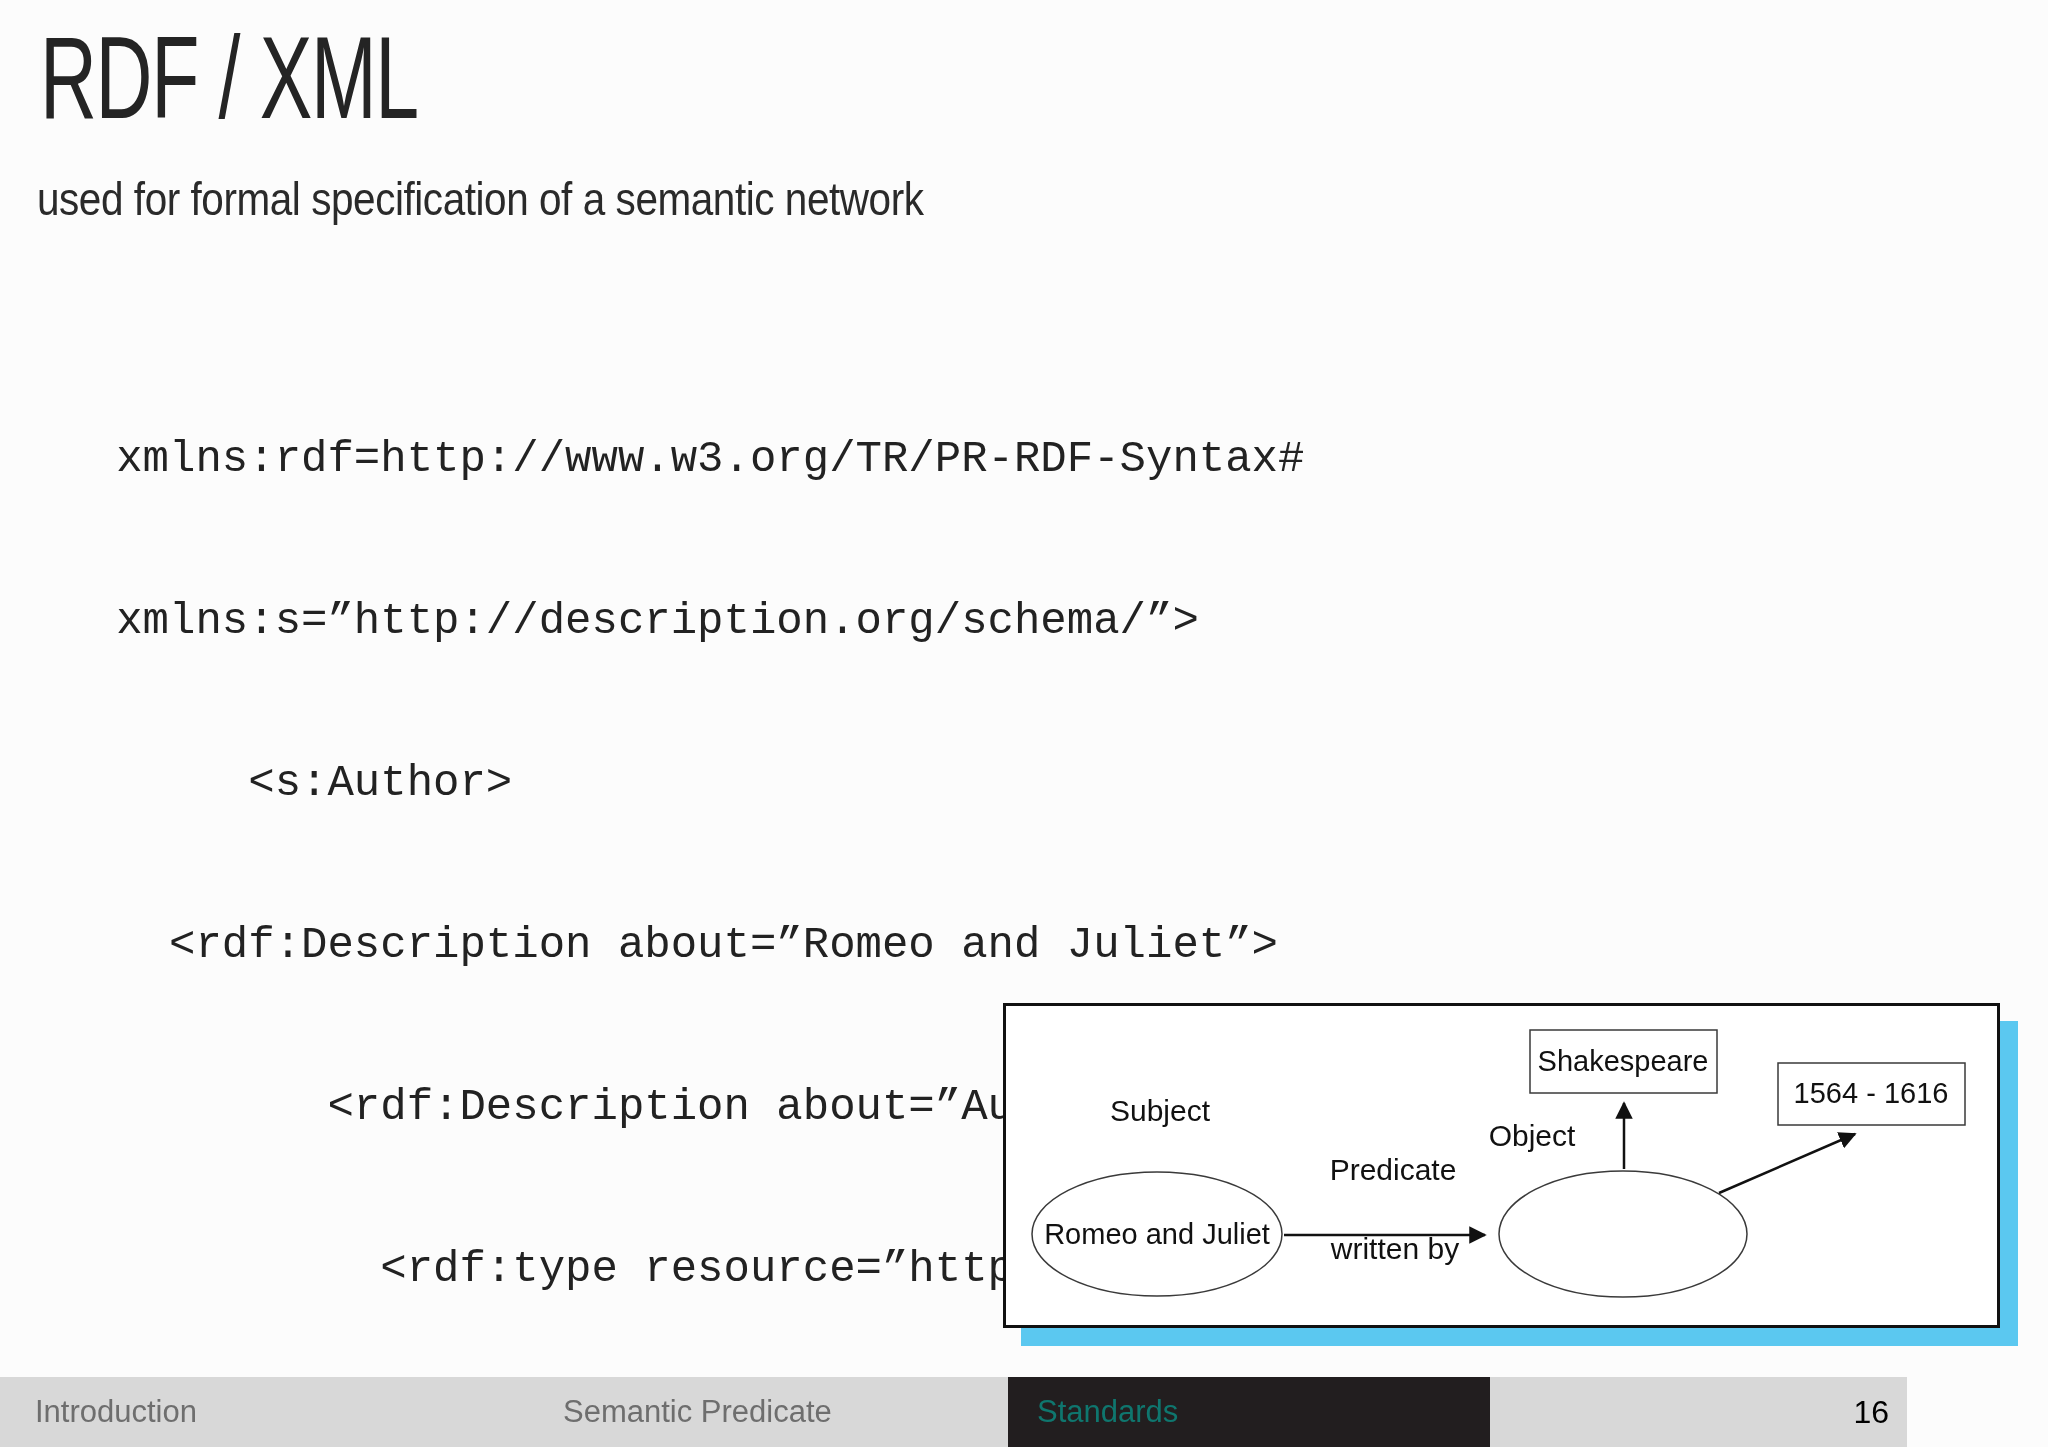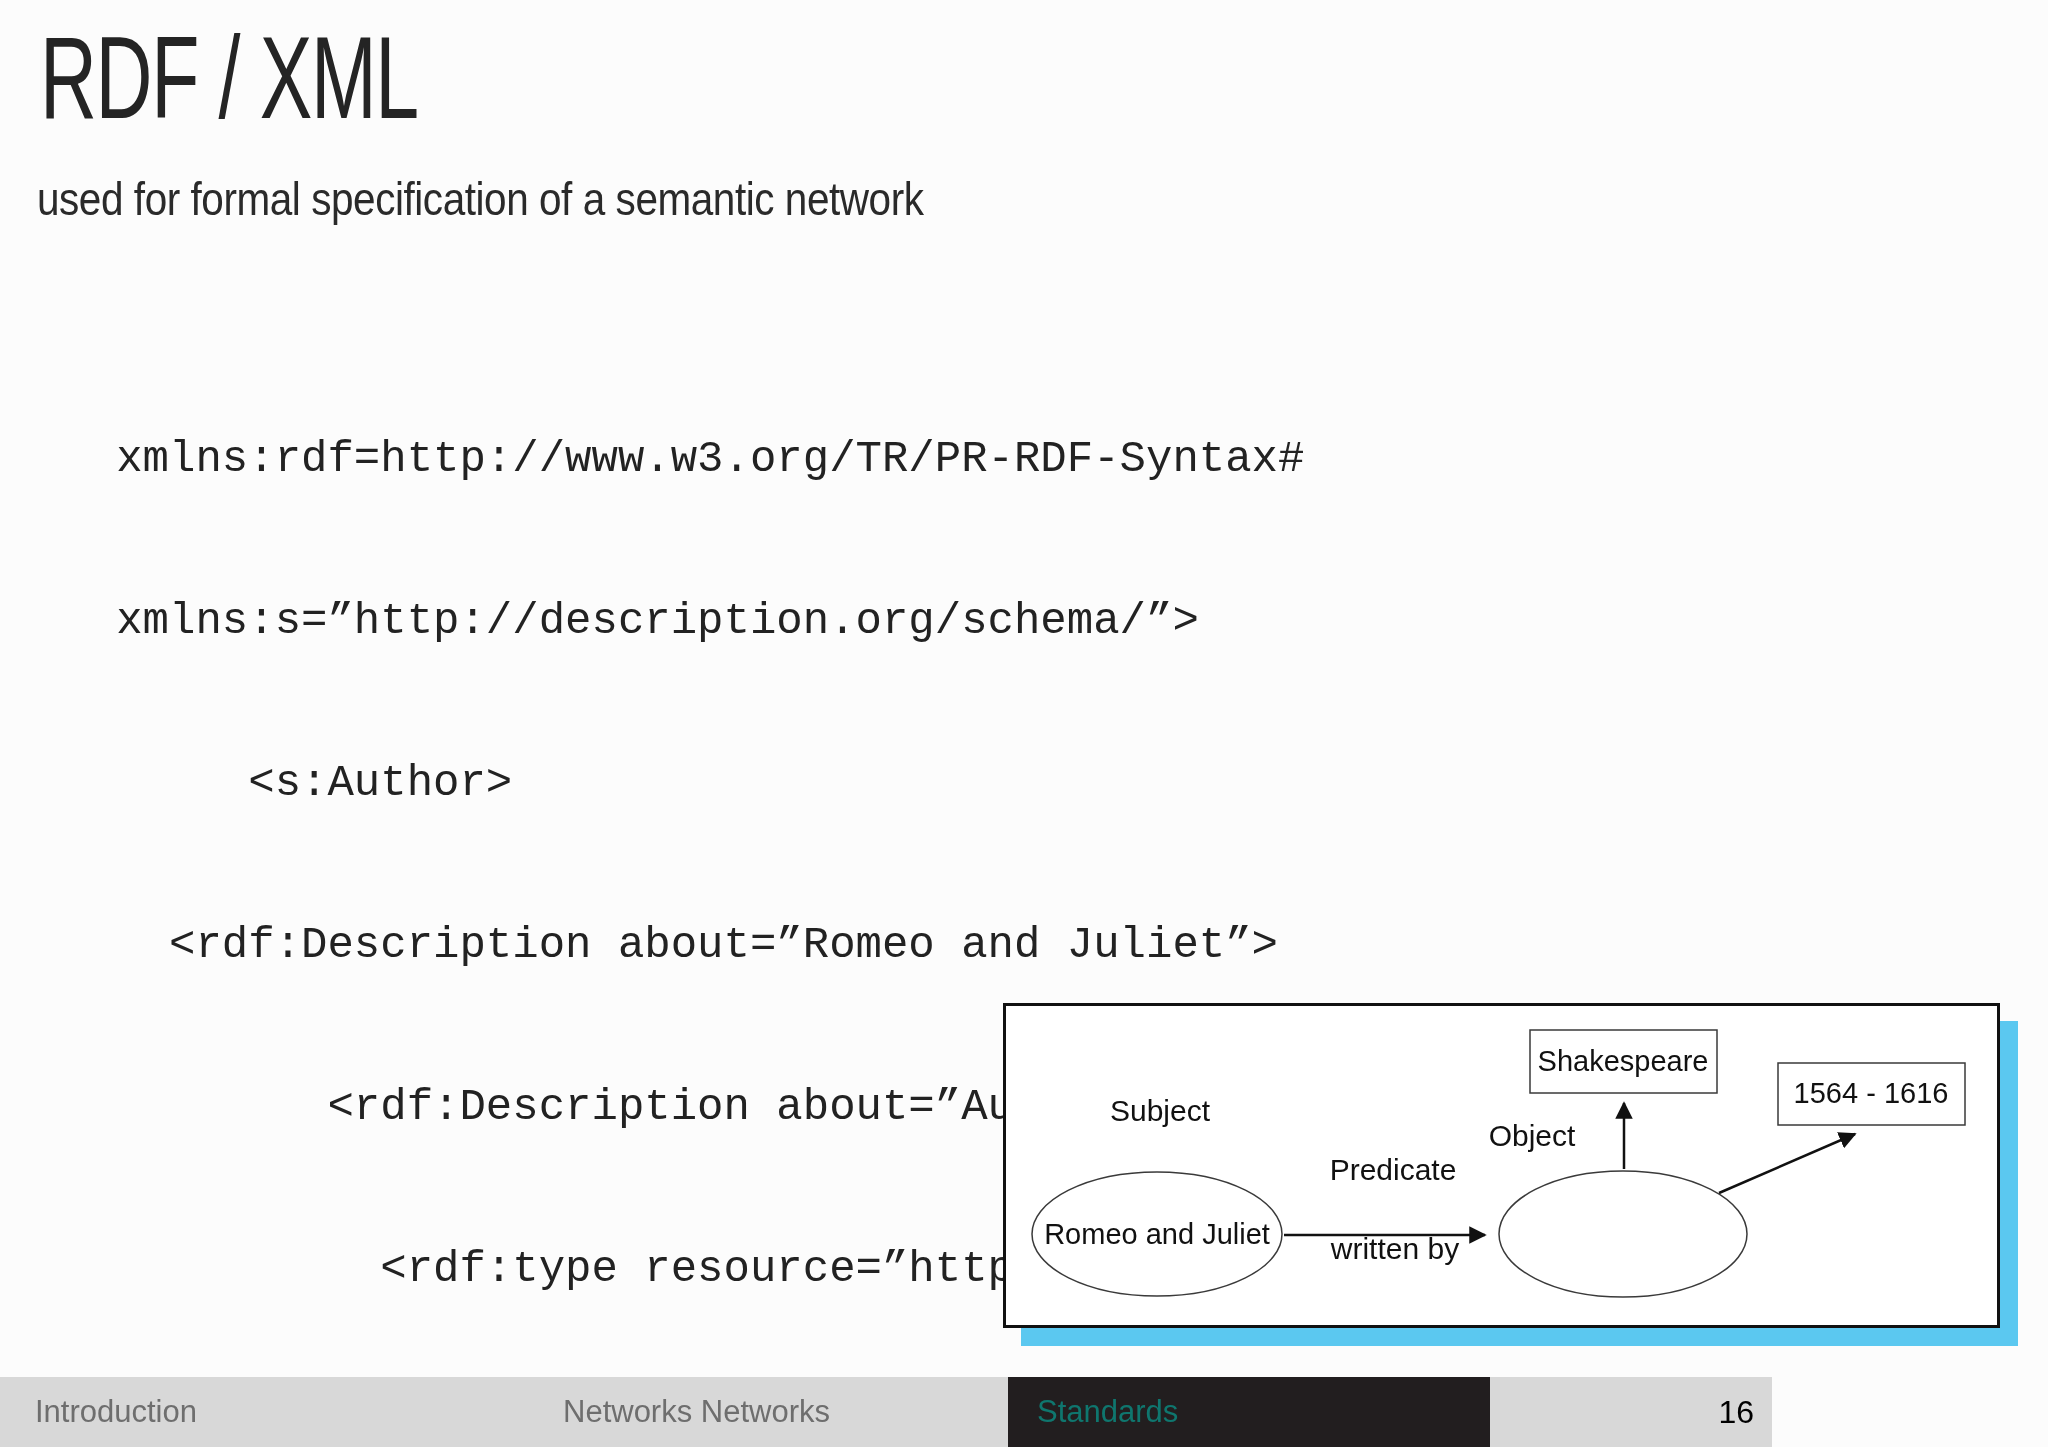--- a/index.html
+++ b/index.html
@@ -42,21 +42,21 @@
     width:997px; height:325px; background:#ffffff;
     border:3px solid #111; box-sizing:border-box;
   }
   .diagram svg{position:absolute; left:-3px; top:-3px;}
   .dg-label{font-family:"Liberation Sans", sans-serif; font-size:30px; fill:#111;}
   .dg-node-text{font-family:"Liberation Sans", sans-serif; font-size:29px; fill:#111;}
   .dg-shape{fill:#fff; stroke:#3a3a3a; stroke-width:1.5;}
   .dg-arrow{stroke:#111; stroke-width:2.5; fill:none;}
   
   .footer{
-    position:absolute; left:0; top:1377px; width:1772px; height:70px;
+    position:absolute; left:0; top:1377px; width:1907px; height:70px;
     background:#d8d8d8;
   }
   .active-tab-bg{
     position:absolute; left:1008px; top:0; width:482px; height:70px;
     background:#221e1f;
   }
   .tab-label{
     position:absolute; top:0; height:70px; line-height:70px;
     font-size:31px; font-weight:300; color:#6e6e6e; white-space:nowrap;
   }
@@ -117,18 +117,18 @@
 
       <text class="dg-node-text" x="154" y="241" text-anchor="middle">Romeo and Juliet</text>
       <text class="dg-node-text" x="620" y="68" text-anchor="middle">Shakespeare</text>
       <text class="dg-node-text" x="868" y="100" text-anchor="middle">1564 - 1616</text>
     </svg>
   </div>
 
   <div class="footer">
     <div class="active-tab-bg"></div>
     <span class="tab-label tab-intro">Introduction</span>
-    <span class="tab-label tab-semnet">Networks Networks</span>
+    <span class="tab-label tab-semnet">Semantic Predicate</span>
     <span class="tab-label tab-standards">Standards</span>
     <span class="page-number">16</span>
   </div>
 
 </div>
 
 </body></html>

